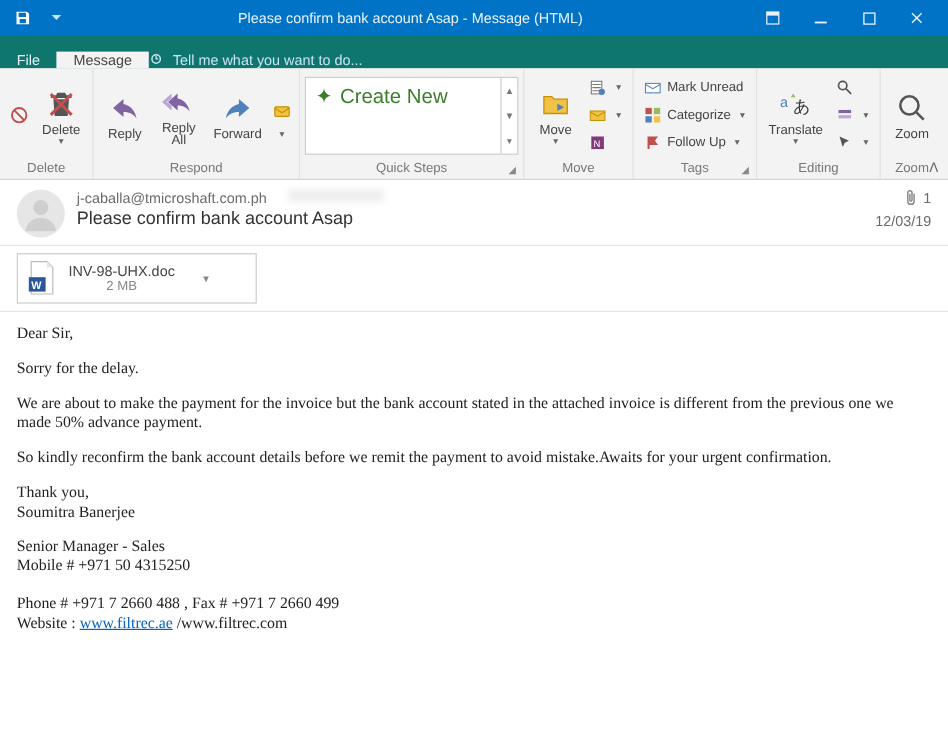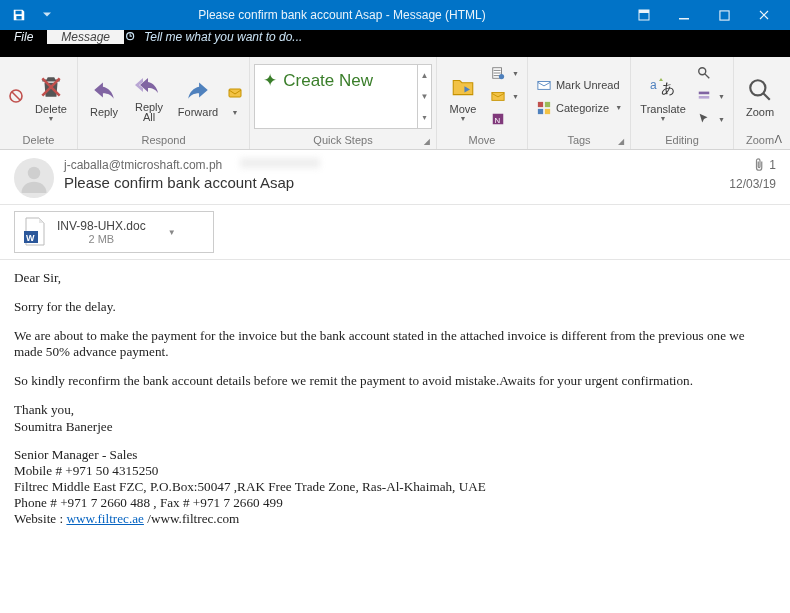--- a/index.html
+++ b/index.html
@@ -3,21 +3,21 @@
 <meta charset="utf-8">
 <style>
 * { margin: 0; padding: 0; box-sizing: border-box; }
 body { font-family: "Segoe UI", sans-serif; width: 790px; height: 613px; overflow: hidden; background: #fff; font-size: 12px; color: #333; }
 .titlebar { height: 30px; background: #0173c7; display: flex; align-items: center; padding: 0 6px; }
 .titlebar .qat { display: flex; gap: 2px; }
 .titlebar .qat-btn { width: 26px; height: 26px; display: flex; align-items: center; justify-content: center; cursor: pointer; }
 .titlebar .title { flex: 1; text-align: center; color: #eaf3fa; font-size: 12px; }
 .titlebar .win-controls { display: flex; }
 .titlebar .win-btn { width: 40px; height: 30px; display: flex; align-items: center; justify-content: center; cursor: pointer; color: #eaf3fa; }
-.tabrow { height: 27px; background: #000000; display: flex; align-items: flex-start; font-style: italic; }
+.tabrow { height: 27px; background: #0f766e; display: flex; align-items: flex-end; }
 .tabrow .tab { padding: 0 14px; display: flex; align-items: center; color: #eaf3fa; cursor: pointer; font-size: 12px; }
 .tabrow .tab.active { background: #f3f3f3; color: #444; }
 .tabrow .tell-me { flex: 1; display: flex; align-items: center; padding-left: 0; color: #cae3f5; }
 .tabrow .tell-me svg { margin-right: 6px; }
 .ribbon { height: 93px; background: #f3f3f3; border-bottom: 1px solid #d4d4d4; display: flex; }
 .group { border-right: 1px solid #e1e1e1; padding: 2px 4px; display: flex; flex-direction: column; }
 .group-body { flex: 1; display: flex; align-items: center; gap: 1px; }
 .group-label { text-align: center; color: #777; font-size: 11px; padding: 1px 0; position: relative; }
 .group-label .launcher { position: absolute; right: 2px; bottom: 1px; color: #888; font-size: 8px; cursor: pointer; }
 .big-btn { width: 44px; text-align: center; cursor: pointer; display: flex; flex-direction: column; align-items: center; justify-content: center; padding: 2px; }
@@ -253,20 +253,29 @@
                 <svg width="14" height="14" viewBox="0 0 16 16">
                   <rect x="1" y="1" width="6" height="6" fill="#c0504d"></rect>
                   <rect x="9" y="1" width="6" height="6" fill="#9bbb59"></rect>
                   <rect x="1" y="9" width="6" height="6" fill="#4f81bd"></rect>
                   <rect x="9" y="9" width="6" height="6" fill="#f2c246"></rect>
                 </svg>
               </div>
               <span>Categorize</span>
               <span class="caret">▼</span>
             </div>
+        <div class="small-btn">
+              <div class="sm-icon">
+                <svg width="14" height="14" viewBox="0 0 16 16">
+                  <path fill="#c0504d" d="M3 2h2v12H3zM5 2h8l-3 4 3 4H5z"></path>
+                </svg>
+              </div>
+              <span>Follow Up</span>
+              <span class="caret">▼</span>
+            </div>
       </div>
     </div>
     <div class="group-label"><span>Tags</span><span class="launcher">◢</span></div>
   </div>
 
   <div class="group">
     <div class="group-body">
       <div class="big-btn" style="width:56px">
         <div class="icon-slot">
               <svg width="28" height="26" viewBox="0 0 28 24">
@@ -372,17 +381,17 @@
 
 <div class="body-area">
   <p>Dear Sir,</p>
   <p>Sorry for the delay.</p>
   <p>We are about to make the payment for the invoice but the bank account stated in the attached invoice is different from the previous one we made 50% advance payment.</p>
   <p>So kindly reconfirm the bank account details before we remit the payment to avoid mistake.Awaits for your urgent confirmation.</p>
   <p style="margin-bottom:2px"><span>Thank you,</span><br><span>Soumitra Banerjee</span></p>
   <p style="margin-top:12px">
     <span>Senior Manager - Sales</span><br>
     <span>Mobile # +971 50 4315250</span><br>
-    <span>Filtrec Middle East FZC, P.O.Box:50047 ,RAK Free Trade Zone, Ras-Al-Khaimah, UAE</span><br>
+    <br>
     <span>Phone # +971 7 2660 488 , Fax # +971 7 2660 499</span><br>
     <span>Website : </span><a href="#">www.filtrec.ae</a><span> /www.filtrec.com</span>
   </p>
 </div>
 
 </body></html>

